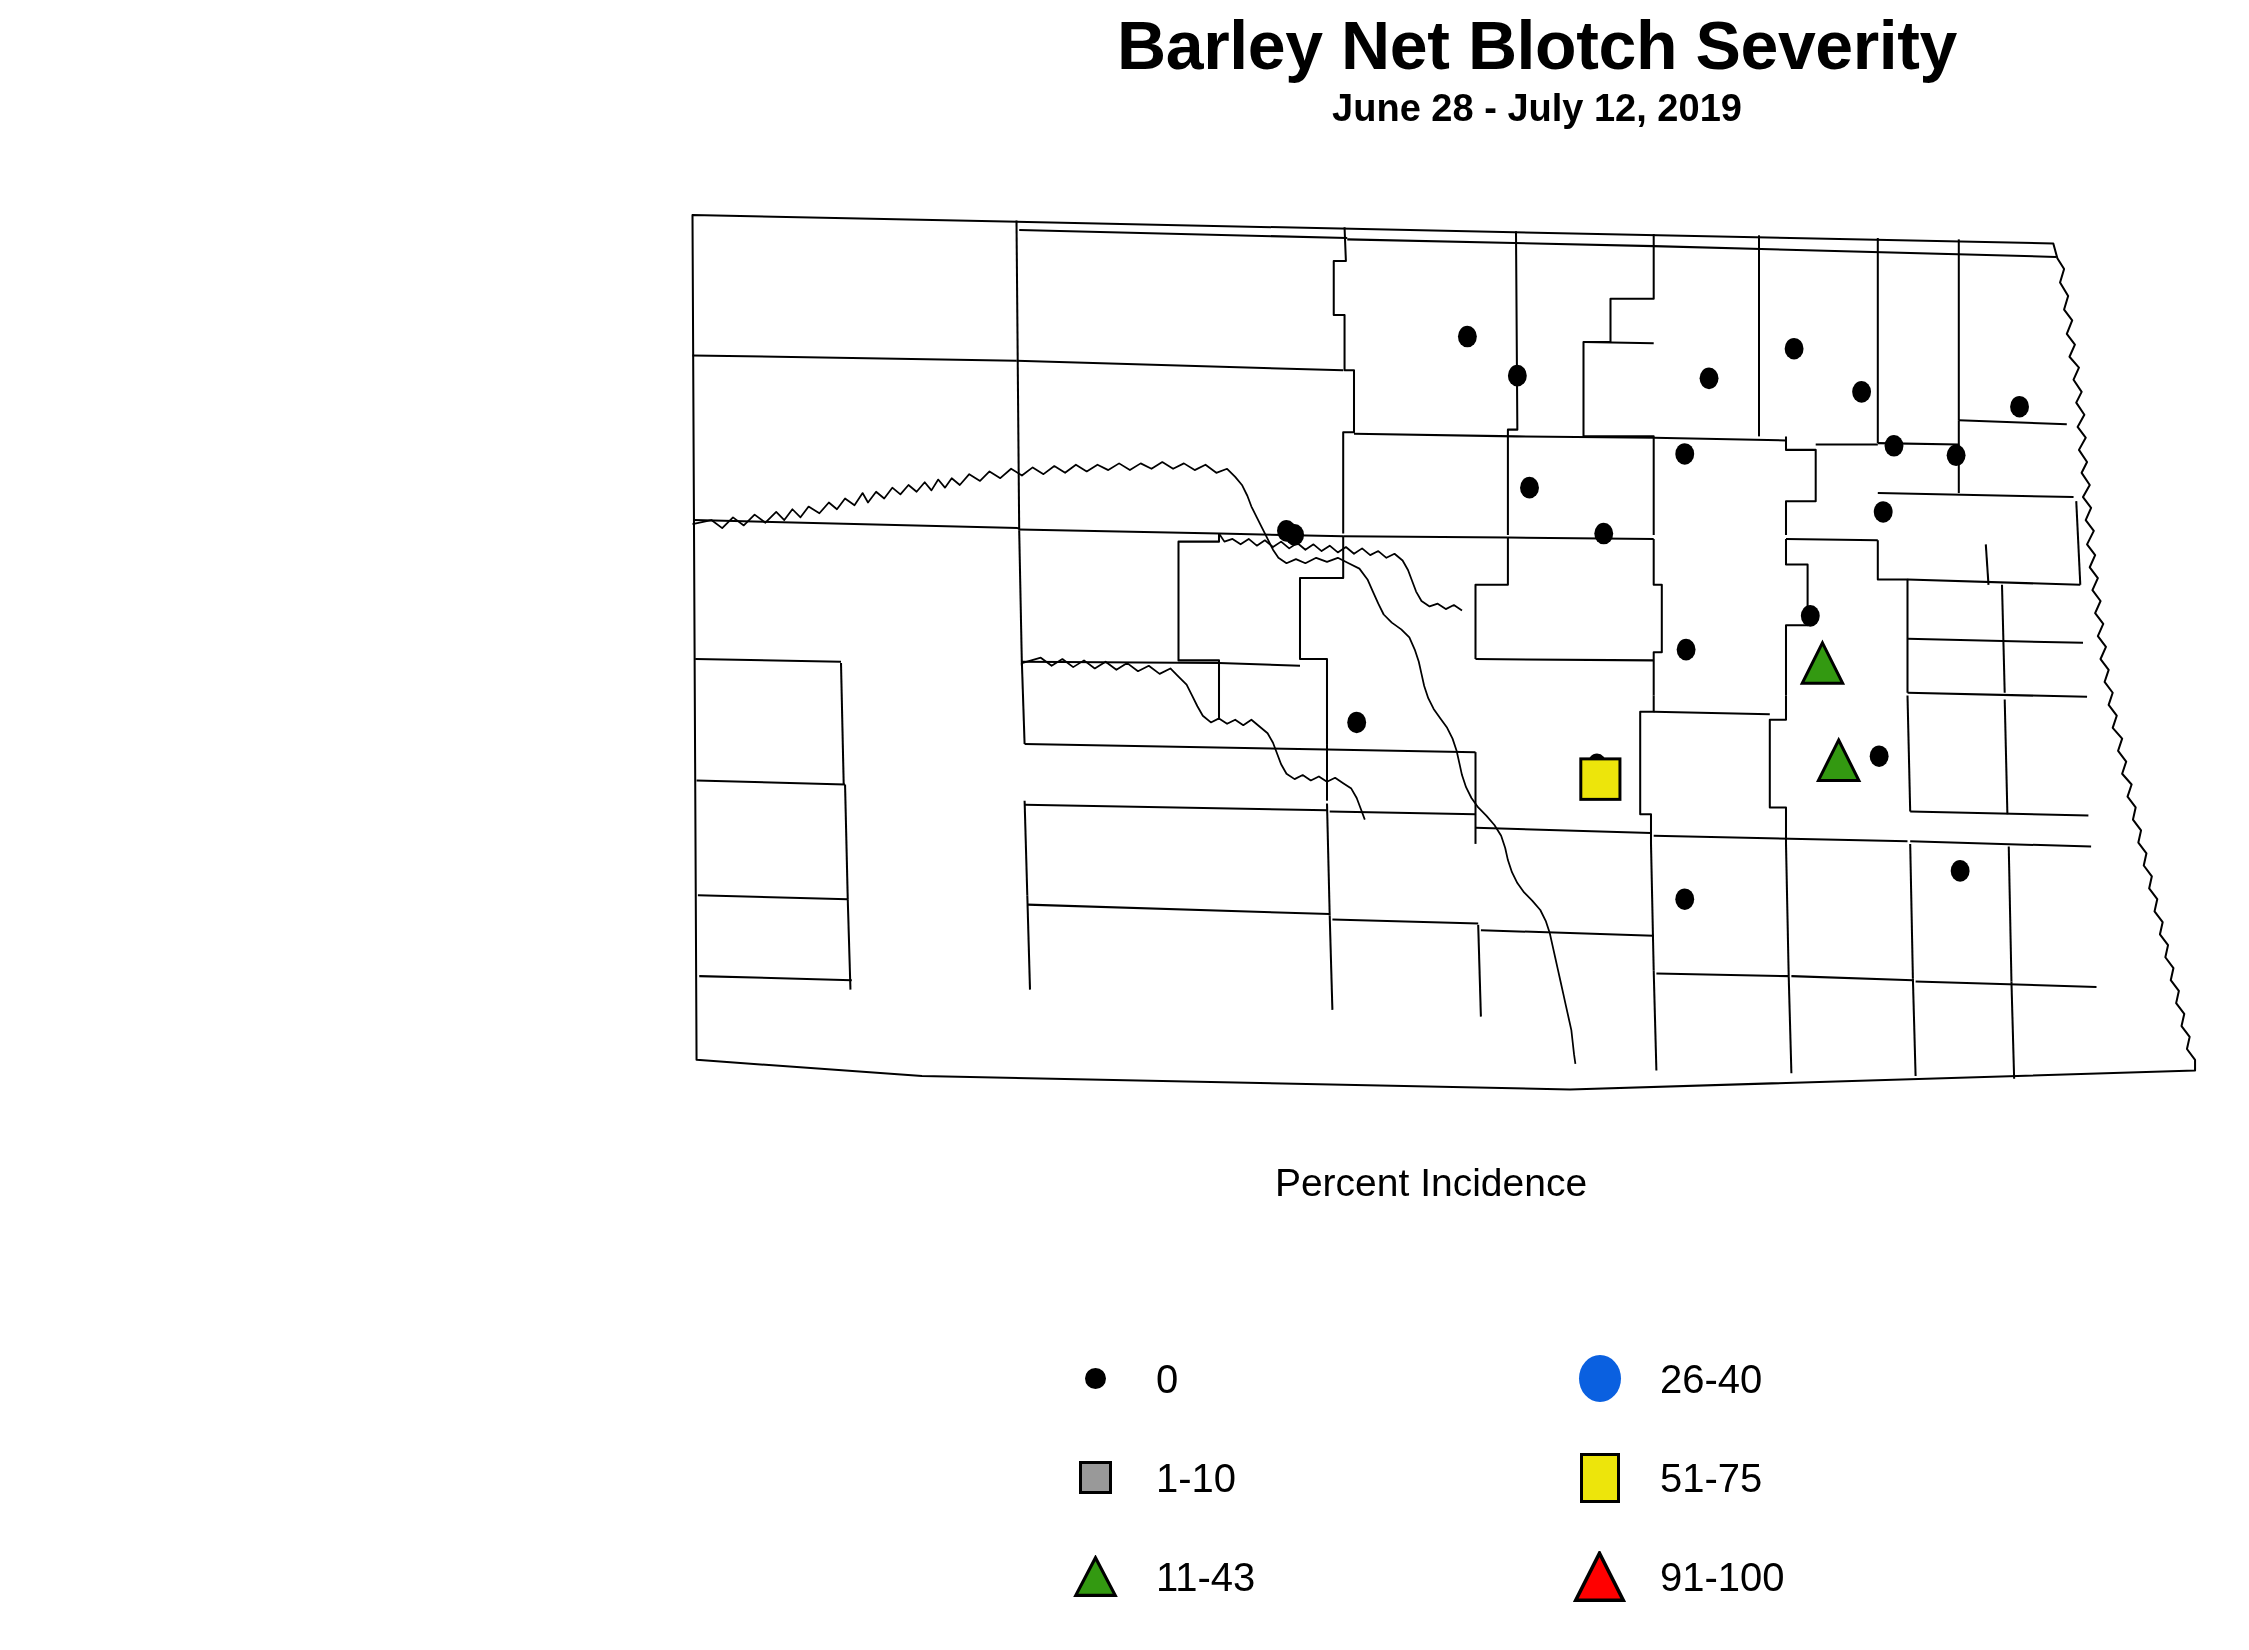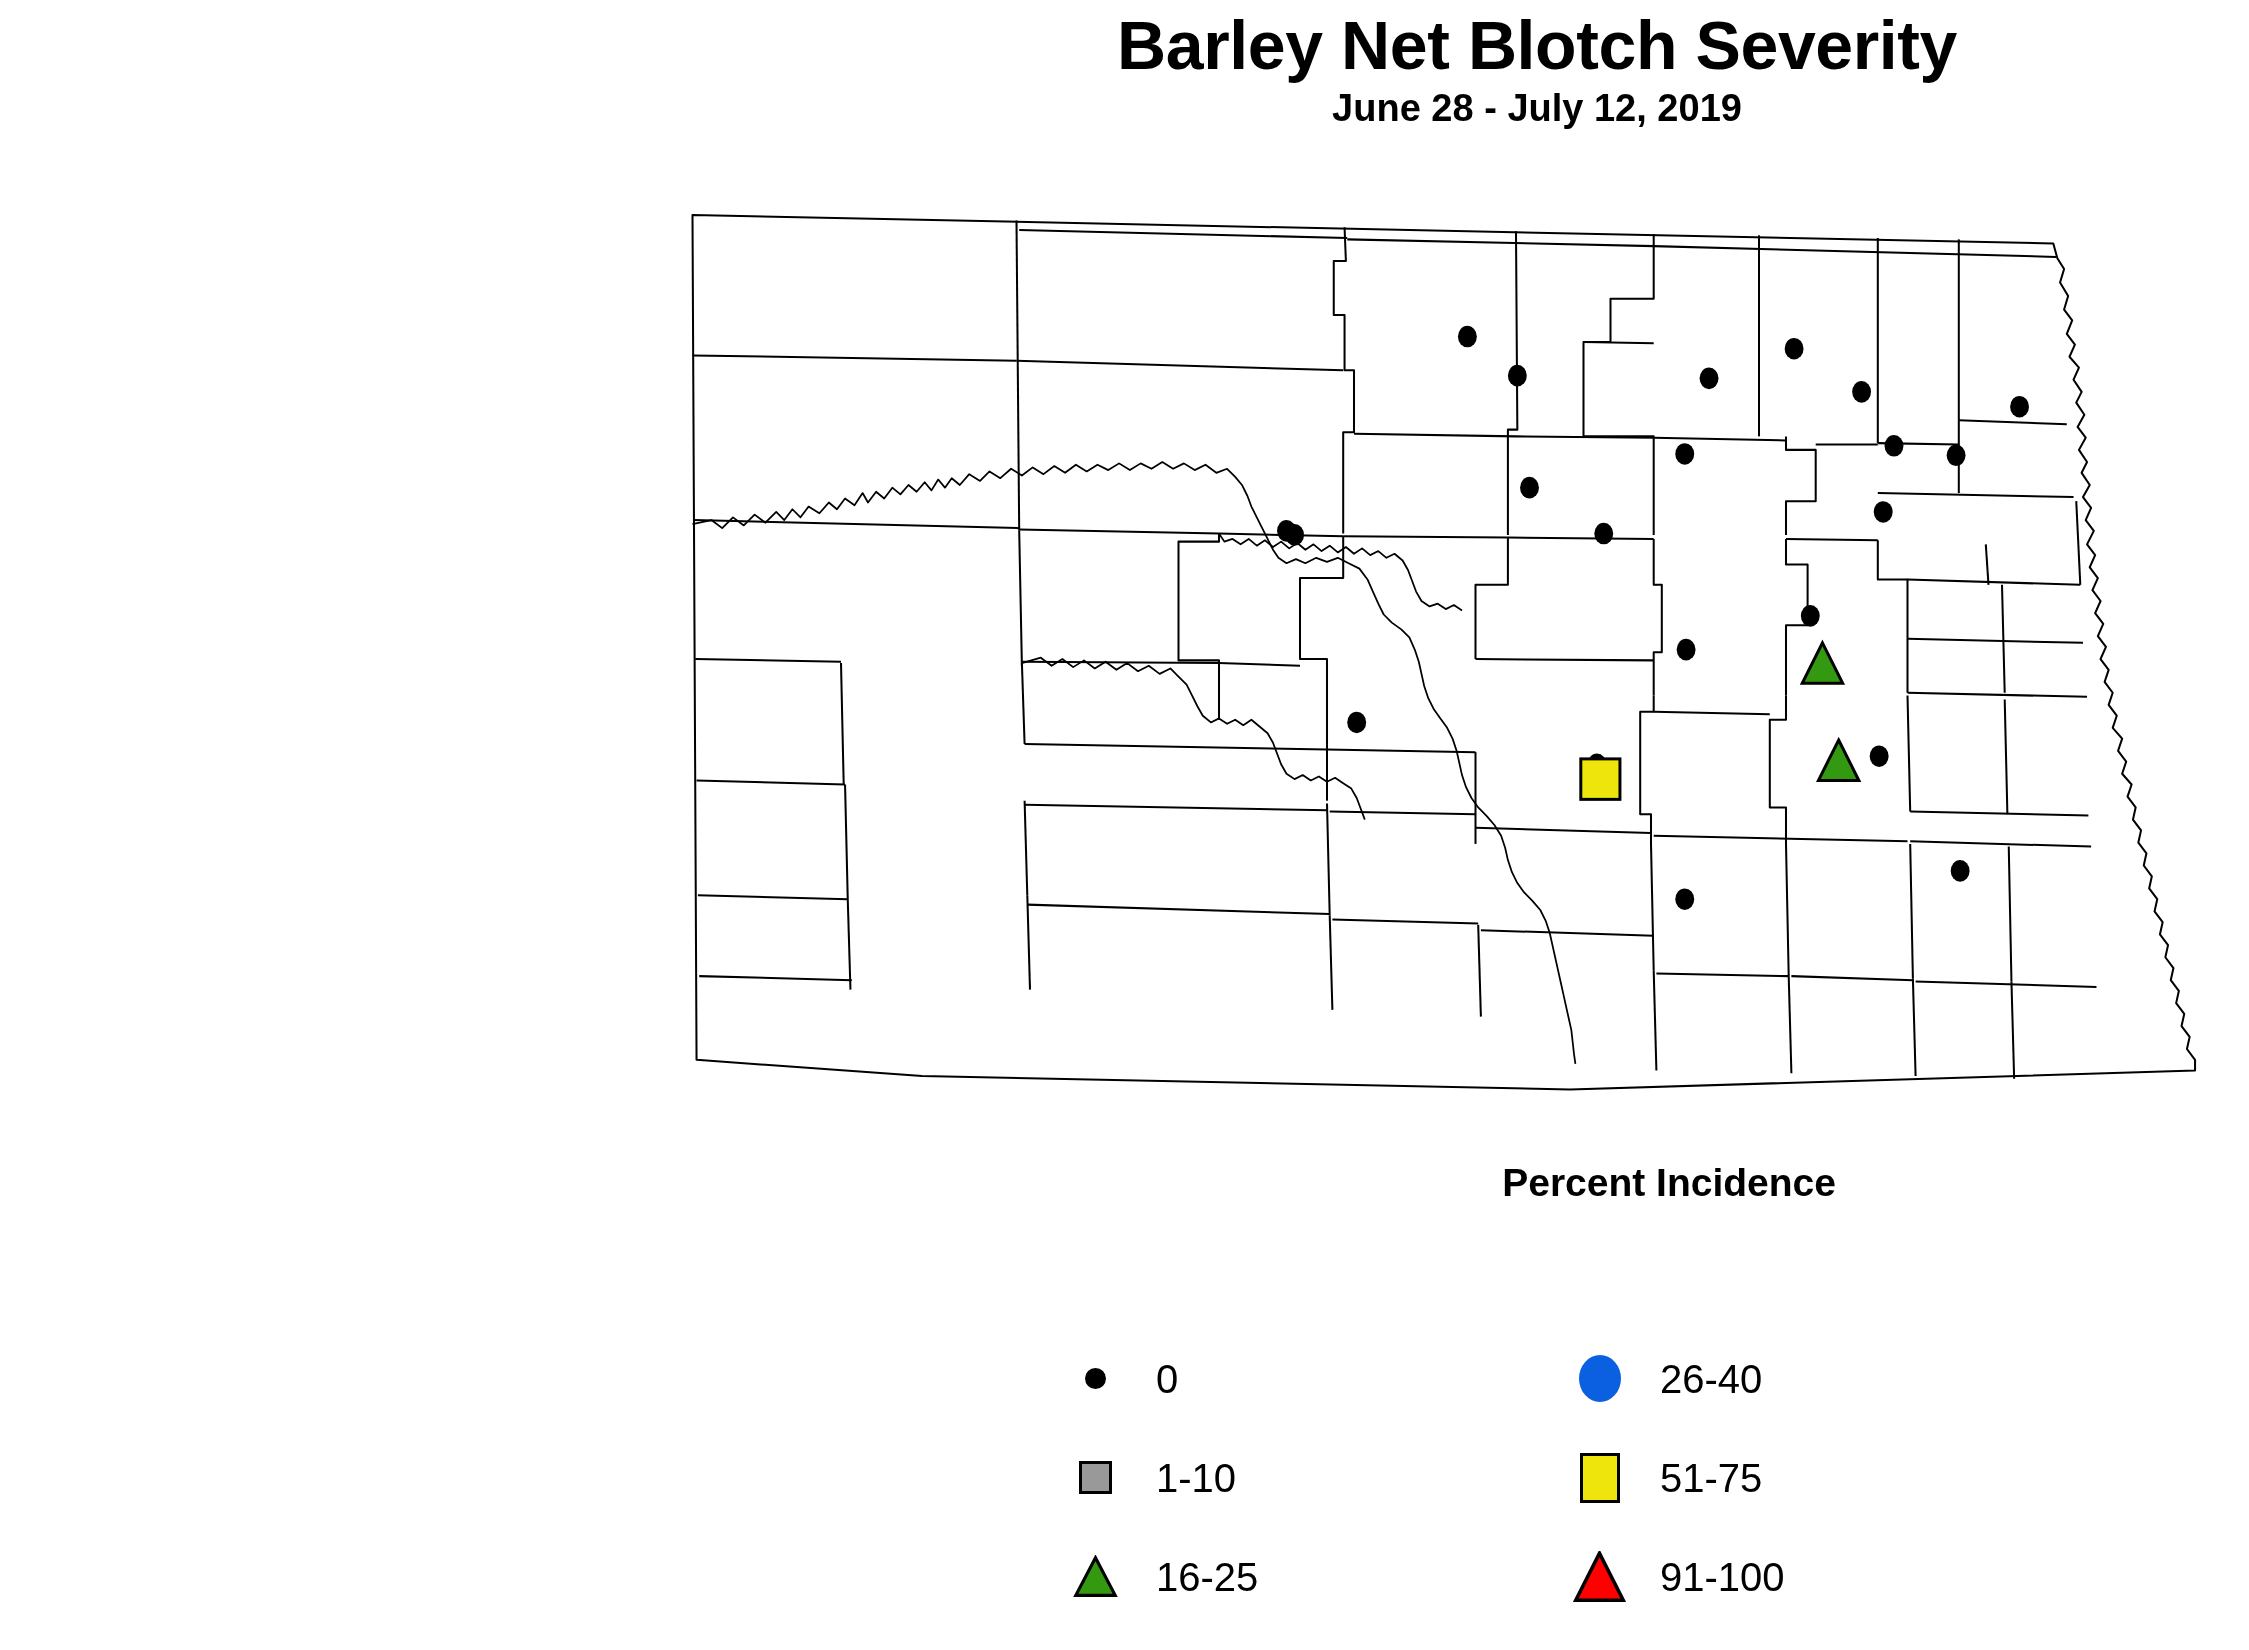--- a/index.html
+++ b/index.html
@@ -18,22 +18,22 @@
     white-space:nowrap;
   }
 
   
   #map-wrap{position:absolute;left:652px;top:180px;width:1620px;height:981px;}
   #map-svg{display:block;width:1620px;height:981px;}
 
   
   #legend{position:absolute;left:1026px;top:1161px;width:1080px;height:477px;}
   #legend-title{
-    position:absolute;left:0;top:0;width:810px;text-align:right;
-    font-size:39px;font-weight:bold;white-space:nowrap;
+    position:absolute;left:0;top:0;width:810px;text-align:center;
+    font-size:39px;font-weight:normal;white-space:nowrap;
   }
   .legend-col{position:absolute;top:175px;}
   #legend-col-left{left:27px;}
   #legend-col-right{left:531px;}
   .legend-row{position:relative;height:99px;}
   .legend-sym{
     position:absolute;left:0;top:0;width:85px;height:85px;
     display:flex;align-items:center;justify-content:center;
   }
   .legend-label{
@@ -272,21 +272,21 @@
         <div class="sym-square" style="width:33px;height:33px;background:#999999;"></div>
       </div>
       <div class="legend-label">1-10</div>
     </div>
     <div class="legend-row">
       <div class="legend-sym">
         <svg width="45" height="43" viewBox="0 0 100 96">
           <polygon points="50,6 94,90 6,90" fill="#339911" stroke="#000" stroke-width="7"></polygon>
         </svg>
       </div>
-      <div class="legend-label">16-25</div>
+      <div class="legend-label">11-43</div>
     </div>
   </div>
 
   <div class="legend-col" id="legend-col-right">
     <div class="legend-row">
       <div class="legend-sym">
         <div class="sym-dot" style="width:42px;height:47px;background:#0A60E0;"></div>
       </div>
       <div class="legend-label">26-40</div>
     </div>

